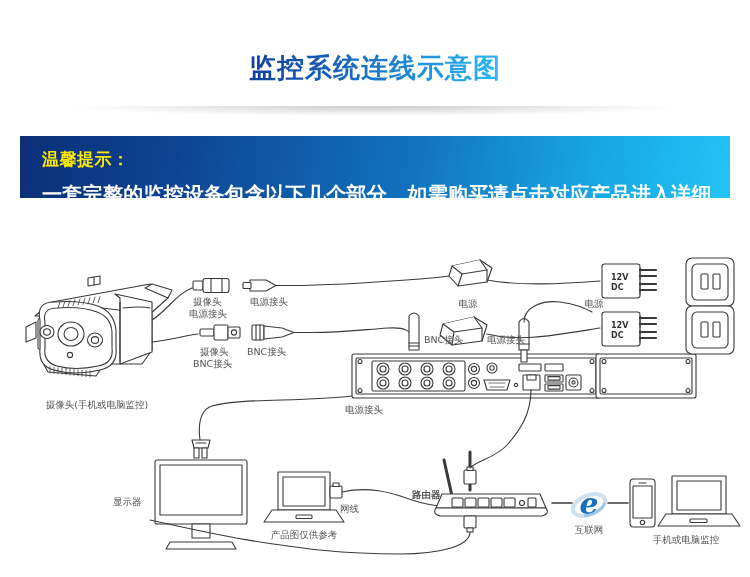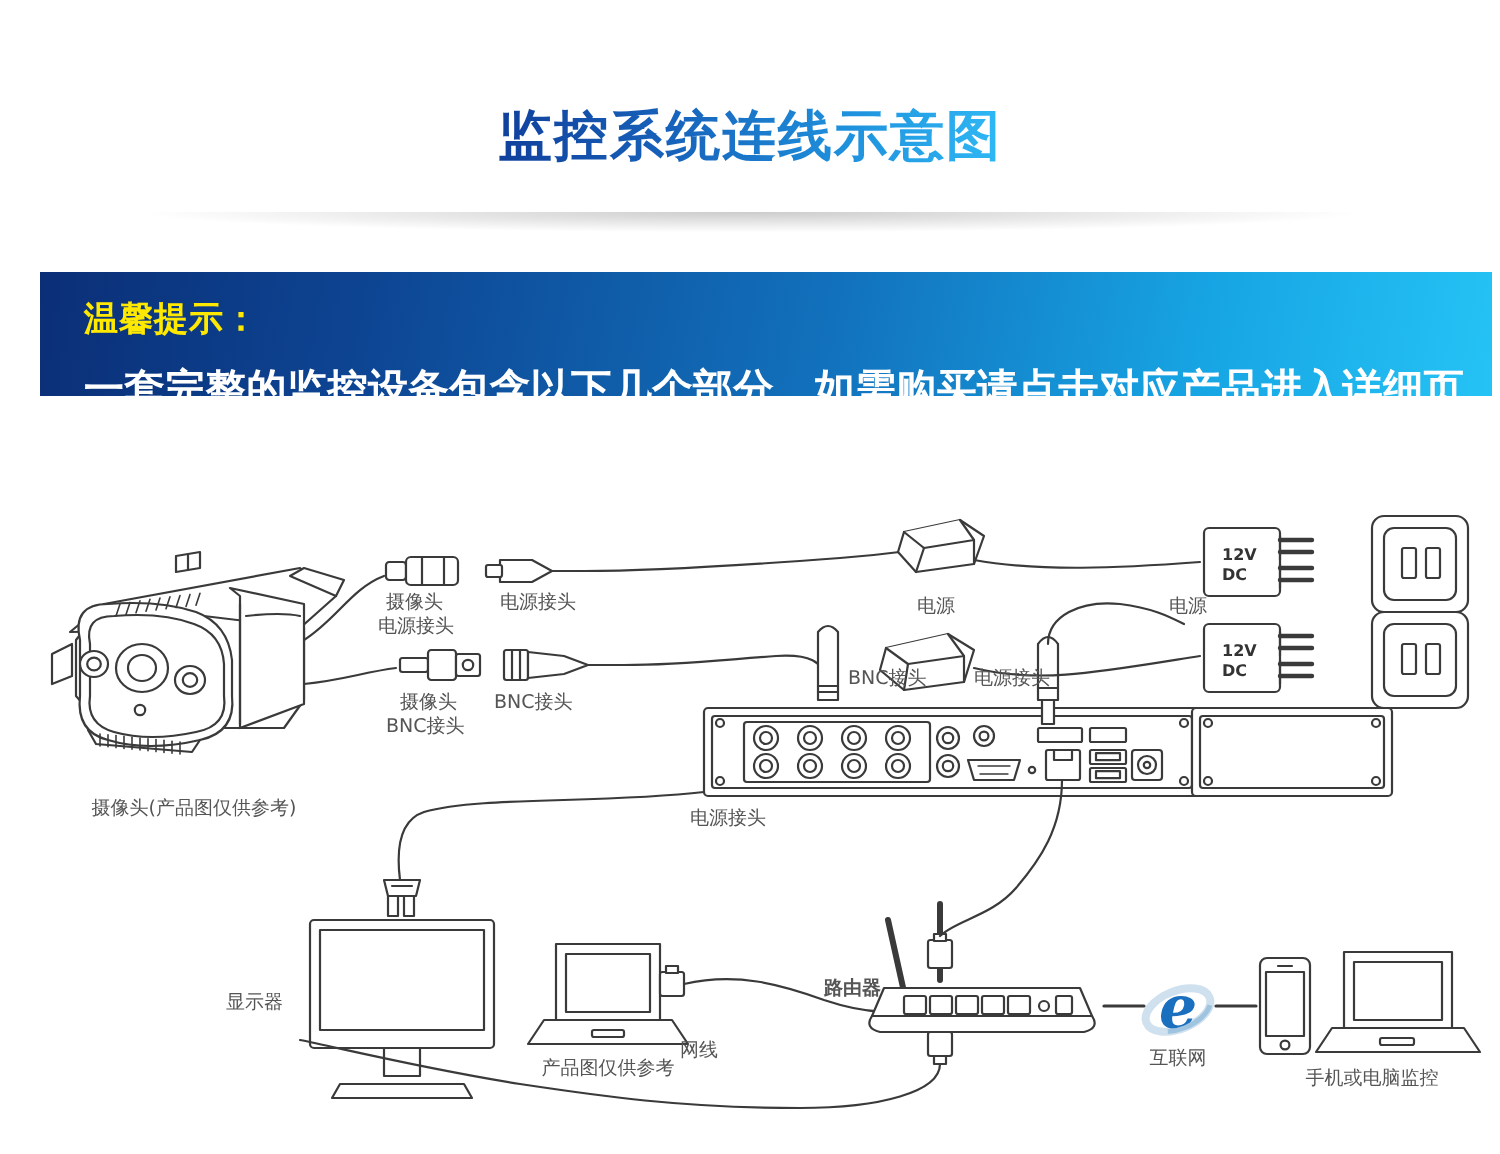--- a/index.html
+++ b/index.html
@@ -22,21 +22,20 @@
   }
   .title-shadow{
     position:absolute;left:75px;top:78px;width:600px;height:10px;
     background:radial-gradient(ellipse at 50% 0%,rgba(120,120,120,.38) 0%,rgba(255,255,255,0) 72%);
   }
 
   
   .banner{
     position:absolute;left:20px;top:108px;width:710px;height:62px;
     background:linear-gradient(100deg,#0b2f77 0%,#0d4492 22%,#1272bd 55%,#17a5e4 80%,#25c3f5 100%);
-    padding-left:16px;
   }
   .banner-title{
     position:absolute;left:22px;top:12px;
     color:#ffe900;font-size:17px;font-weight:bold;letter-spacing:.5px;
   }
   .banner-text{
     position:absolute;left:22px;top:45px;
     color:#ffffff;font-size:20px;font-weight:bold;letter-spacing:.3px;
   }
 
@@ -368,21 +367,21 @@
         </g>
       </g>
 
       <g>
         <ellipse cx="589" cy="281" rx="17" ry="9.5" transform="rotate(-22 589 281)" fill="none" stroke="#cfe0ee" stroke-width="4"></ellipse>
         <text x="589" y="290" font-family="'DejaVu Serif','Liberation Serif',serif" font-size="30" font-style="italic" font-weight="bold" fill="#1a6fbf" text-anchor="middle">e</text>
         <ellipse cx="589" cy="281" rx="17" ry="9.5" transform="rotate(-22 589 281)" fill="none" stroke="#9fc4e0" stroke-width="2.4" stroke-dasharray="26 80" stroke-dashoffset="-4"></ellipse>
       </g>
     </svg>
 
-    <div class="lbl c" style="left:97px;top:175px;">摄像头(产品图仅供参考)</div>
+    <div class="lbl c" style="left:97px;top:175px;">摄像头(手机或电脑监控)</div>
 
     <div class="lbl" style="left:193px;top:72px;">摄像头</div>
     <div class="lbl" style="left:189px;top:84px;">电源接头</div>
 
     <div class="lbl" style="left:250px;top:72px;">电源接头</div>
 
     <div class="lbl" style="left:200px;top:122px;">摄像头</div>
     <div class="lbl" style="left:193px;top:134px;">BNC接头</div>
 
     <div class="lbl" style="left:247px;top:122px;">BNC接头</div>
@@ -400,21 +399,21 @@
 
     <div class="lbl" style="left:611px;top:96px;font-size:8px;font-weight:bold;color:#333;">12V</div>
     <div class="lbl" style="left:611px;top:106px;font-size:8px;font-weight:bold;color:#333;">DC</div>
 
     <div class="lbl" style="left:345px;top:180px;">电源接头</div>
 
     <div class="lbl" style="left:113px;top:272px;">显示器</div>
 
     <div class="lbl c" style="left:304px;top:305px;">产品图仅供参考</div>
 
-    <div class="lbl" style="left:340px;top:296px;">网线</div>
+    <div class="lbl" style="left:340px;top:279px;">网线</div>
 
     <div class="lbl" style="left:412px;top:265px;font-weight:bold;">路由器</div>
 
     <div class="lbl c" style="left:589px;top:300px;">互联网</div>
 
     <div class="lbl c" style="left:686px;top:310px;">手机或电脑监控</div>
   </div>
 </div>
 
 </body></html>

